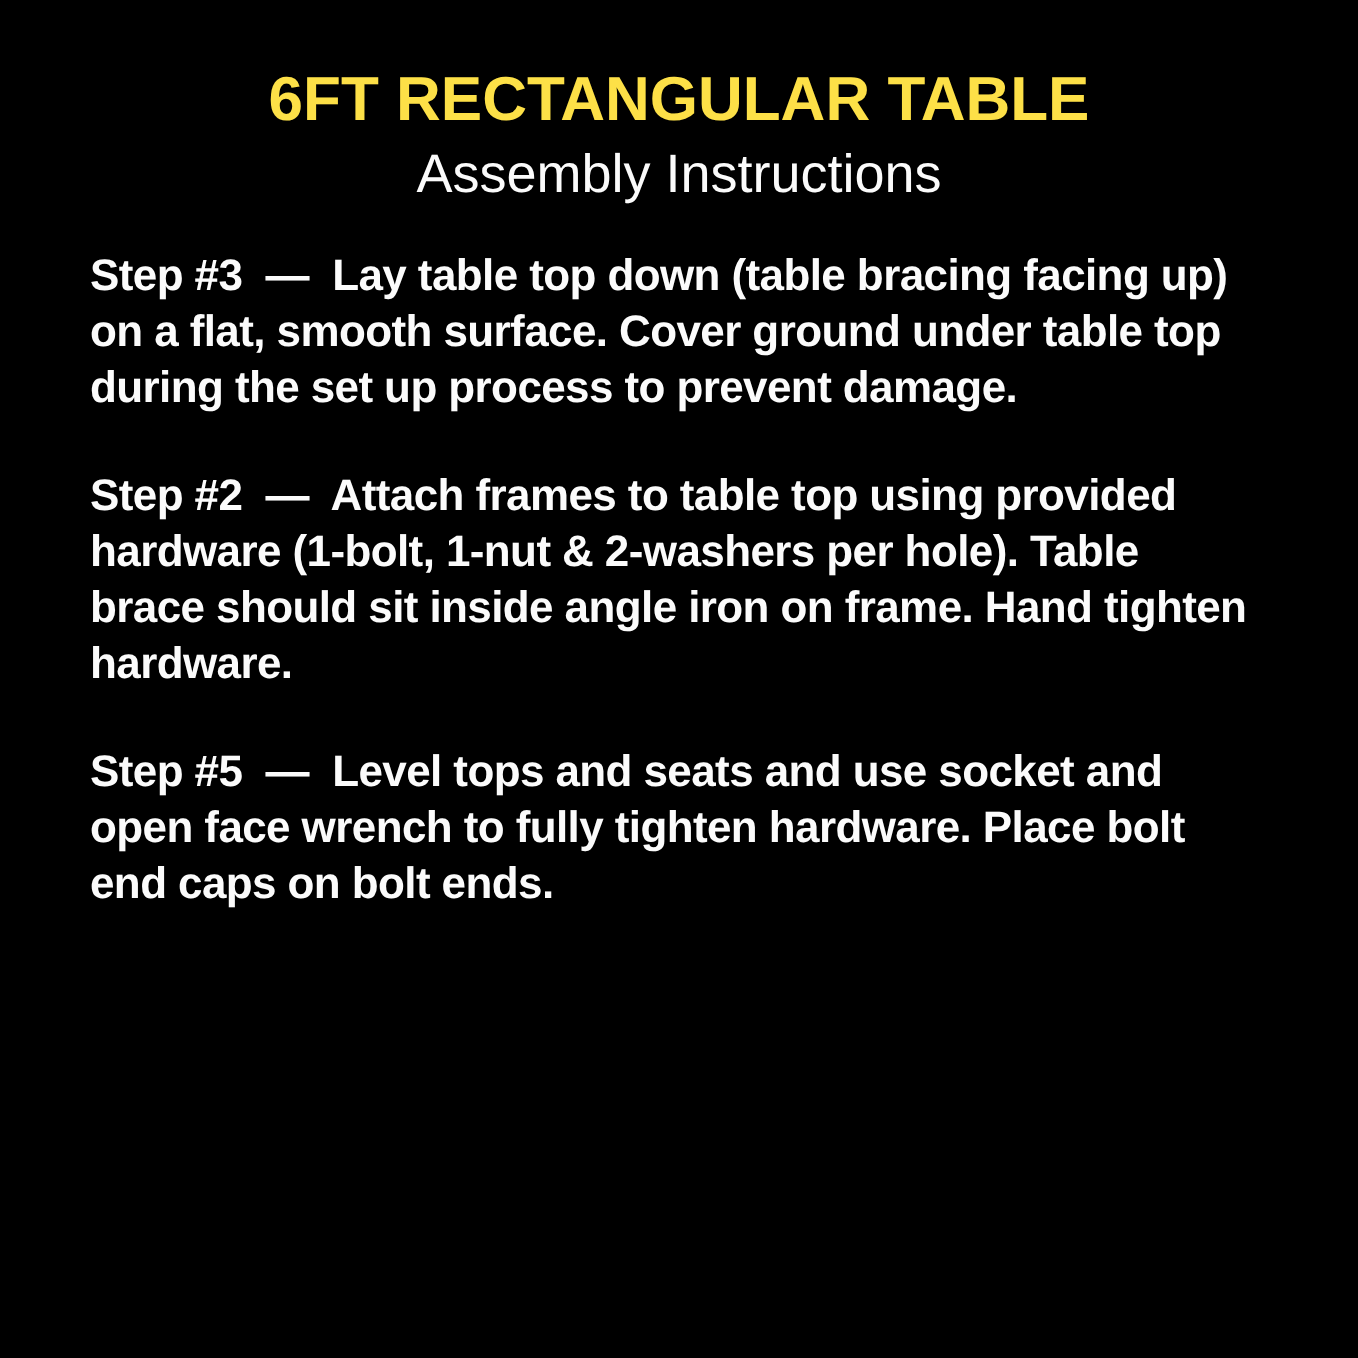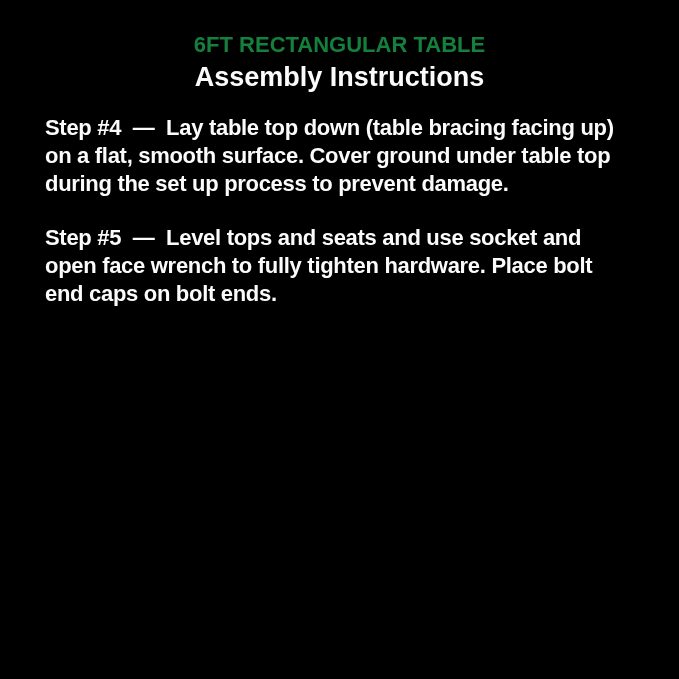--- a/index.html
+++ b/index.html
@@ -17,32 +17,32 @@
     font-weight: bold;
     overflow: hidden;
     box-sizing: border-box;
   }
   .header {
     text-align: center;
     padding-top: 33px;
   }
   .title {
     margin: 0;
-    font-size: 22px;
+    font-size: 31px;
     line-height: 1.12;
     letter-spacing: 0px;
     font-weight: bold;
-    color: #15803d;
+    color: #fde047;
     text-align: center;
   }
   .subtitle {
     margin: 5px 0 0 0;
     font-size: 27px;
     line-height: 1.1;
-    font-weight: bold;
+    font-weight: normal;
     color: #fbfbfb;
   }
   .steps {
     margin-top: 22px;
     padding: 0 42px 0 45px;
   }
   .step {
     margin: 0 0 26px 0;
     font-size: 22px;
     line-height: 28px;
@@ -55,20 +55,24 @@
 </head>
 <body>
 
 <div class="page">
   <div class="header">
     <h1 class="title">6FT RECTANGULAR TABLE</h1>
     <h2 class="subtitle">Assembly Instructions</h2>
   </div>
 
   <div class="steps">
-    <p class="step">Step #4  —  Lay table top down (table bracing facing up)
+    <p class="step">Step #3  —  Lay table top down (table bracing facing up)
 on a flat, smooth surface. Cover ground under table top
 during the set up process to prevent damage.</p>
+    <p class="step">Step #2  —  Attach frames to table top using provided
+hardware (1-bolt, 1-nut &amp; 2-washers per hole). Table
+brace should sit inside angle iron on frame. Hand tighten
+hardware.</p>
     <p class="step">Step #5  —  Level tops and seats and use socket and
 open face wrench to fully tighten hardware. Place bolt
 end caps on bolt ends.</p>
   </div>
 </div>
 
 </body></html>

